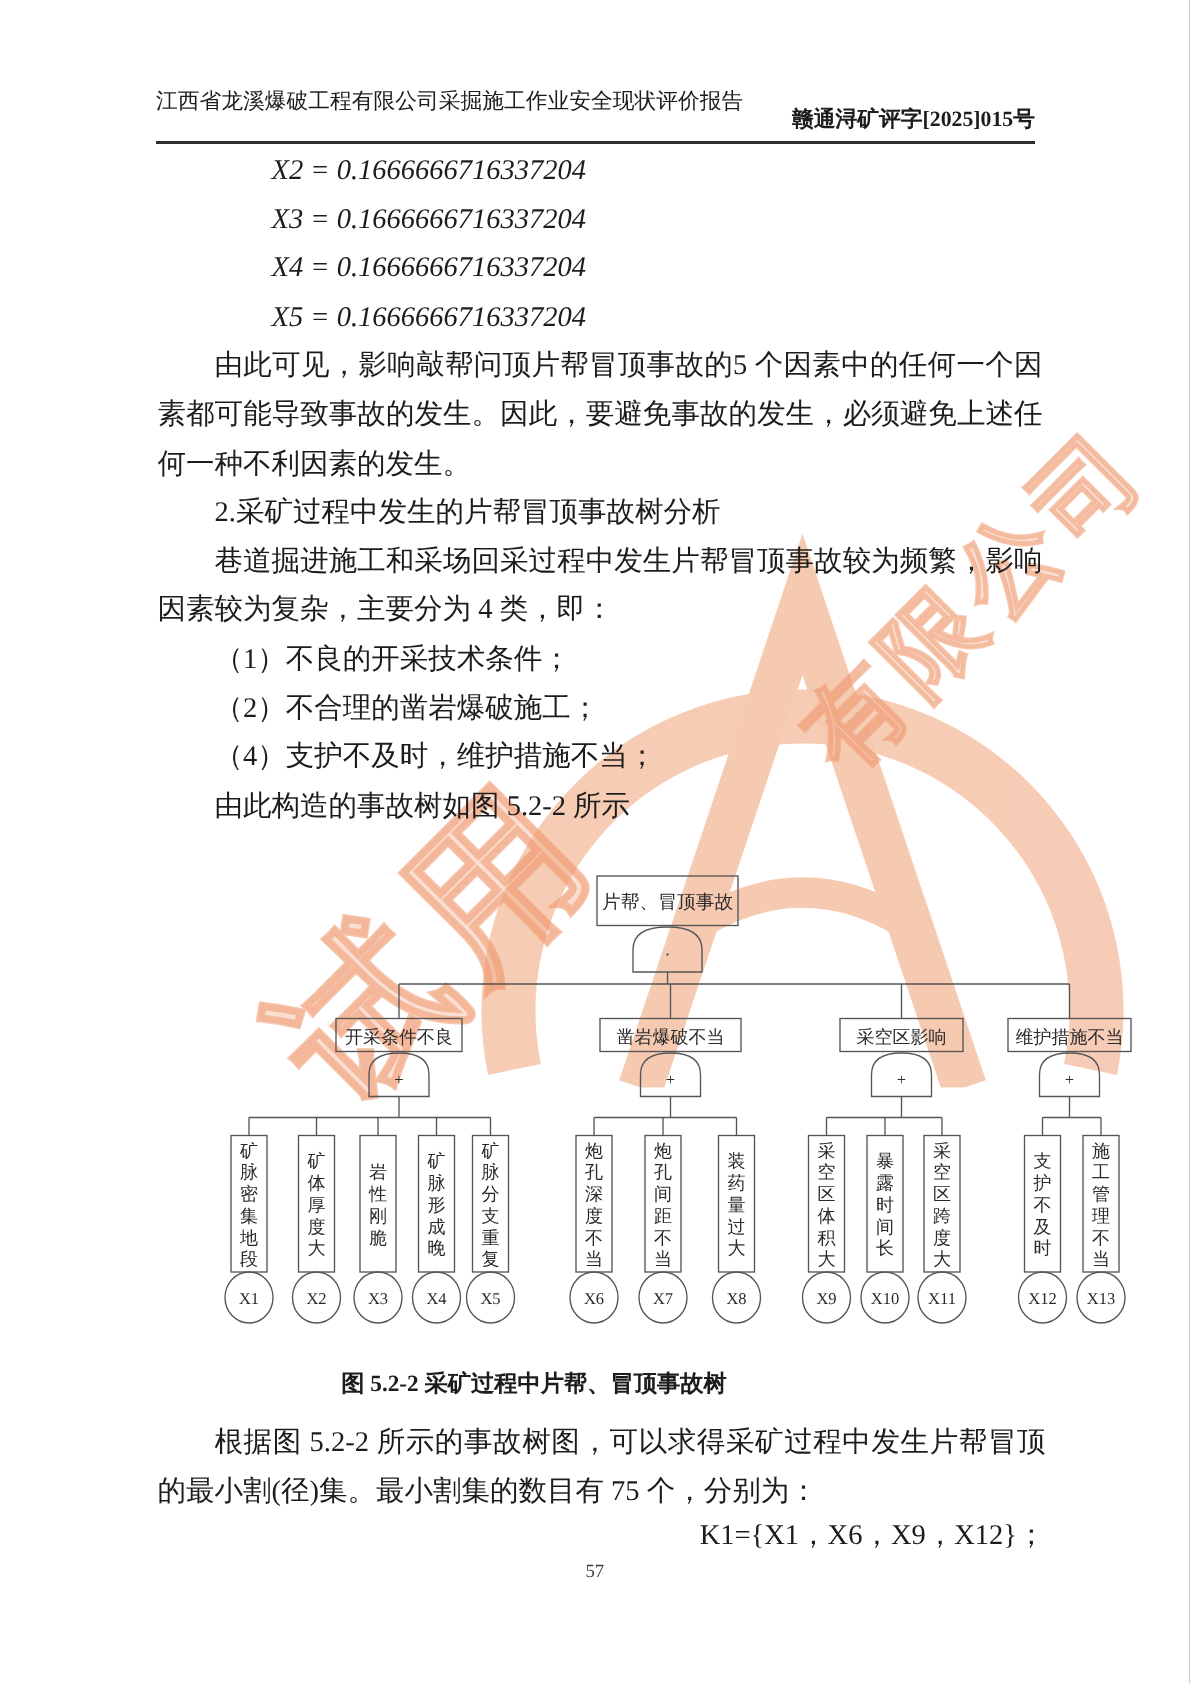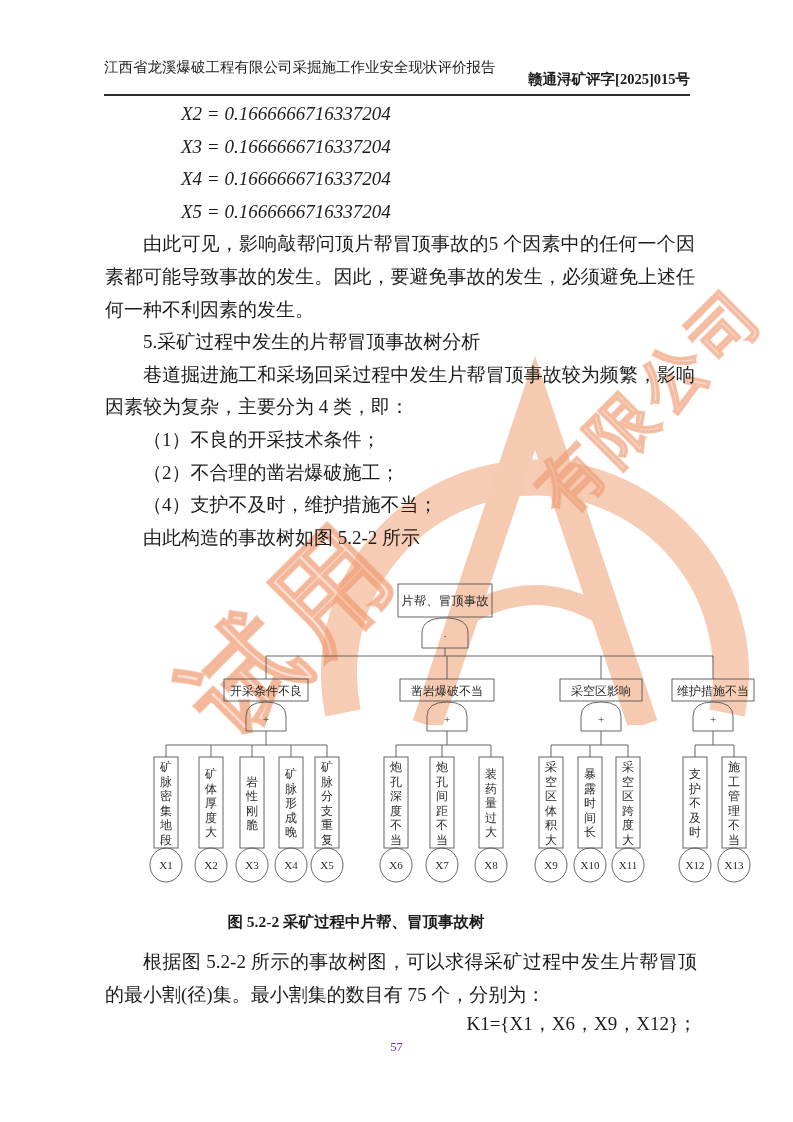--- a/index.html
+++ b/index.html
@@ -45,21 +45,21 @@
   .para3{
     position:absolute;left:105px;top:946px;width:592px;
     font-size:19px;line-height:32.6px;text-indent:2em;text-align:justify;
   }
   .cutset{
     position:absolute;left:105px;top:1008px;width:592px;
     font-size:19px;line-height:32.6px;text-indent:4em;text-align:right;
   }
   .pageno{
     position:absolute;left:0;top:1040px;width:793px;text-align:center;
-    font-size:12.5px;color:#6d28d9;
+    font-size:12.5px;color:#404040;
   }
 </style>
 </head>
 <body>
 
 <div class="page">
 
   <div class="wm-layer">
     <svg class="wm-logo" width="460" height="440" viewBox="0 0 460 440">
       <path d="M 38 428 A 196 196 0 1 1 422 428" fill="none" stroke="#f09a6e" stroke-width="36"></path>
@@ -76,21 +76,21 @@
       <span class="left">江西省龙溪爆破工程有限公司采掘施工作业安全现状评价报告</span>
       <span class="right">赣通浔矿评字[2025]015号</span>
     </div>
 
     <div class="body-block">
       <div class="eq">X2 = 0.1666666716337204</div>
       <div class="eq">X3 = 0.1666666716337204</div>
       <div class="eq">X4 = 0.1666666716337204</div>
       <div class="eq">X5 = 0.1666666716337204</div>
       <div class="para">由此可见，影响敲帮问顶片帮冒顶事故的5 个因素中的任何一个因素都可能导致事故的发生。因此，要避免事故的发生，必须避免上述任何一种不利因素的发生。</div>
-      <div class="list-line">5.采矿过程中发生的片帮冒顶事故树分析</div>
+      <div class="list-line">2.采矿过程中发生的片帮冒顶事故树分析</div>
       <div class="para">巷道掘进施工和采场回采过程中发生片帮冒顶事故较为频繁，影响因素较为复杂，主要分为 4 类，即：</div>
       <div class="list-line">（1）不良的开采技术条件；</div>
       <div class="list-line">（2）不合理的凿岩爆破施工；</div>
       <div class="list-line">（4）支护不及时，维护措施不当；</div>
       <div class="list-line">由此构造的事故树如图 5.2-2 所示</div>
     </div>
 
     <svg class="tree-svg" id="fault-tree" width="793" height="330" viewBox="0 0 793 330">
         <rect x="398" y="9" width="94" height="33" fill="none" stroke="#555" stroke-width="0.9"></rect>
         <text x="445" y="30" text-anchor="middle" font-size="12.5" fill="#2a2a2a" font-family="&quot;Liberation Serif&quot;,&quot;DejaVu Serif&quot;,serif">片帮、冒顶事故</text>

